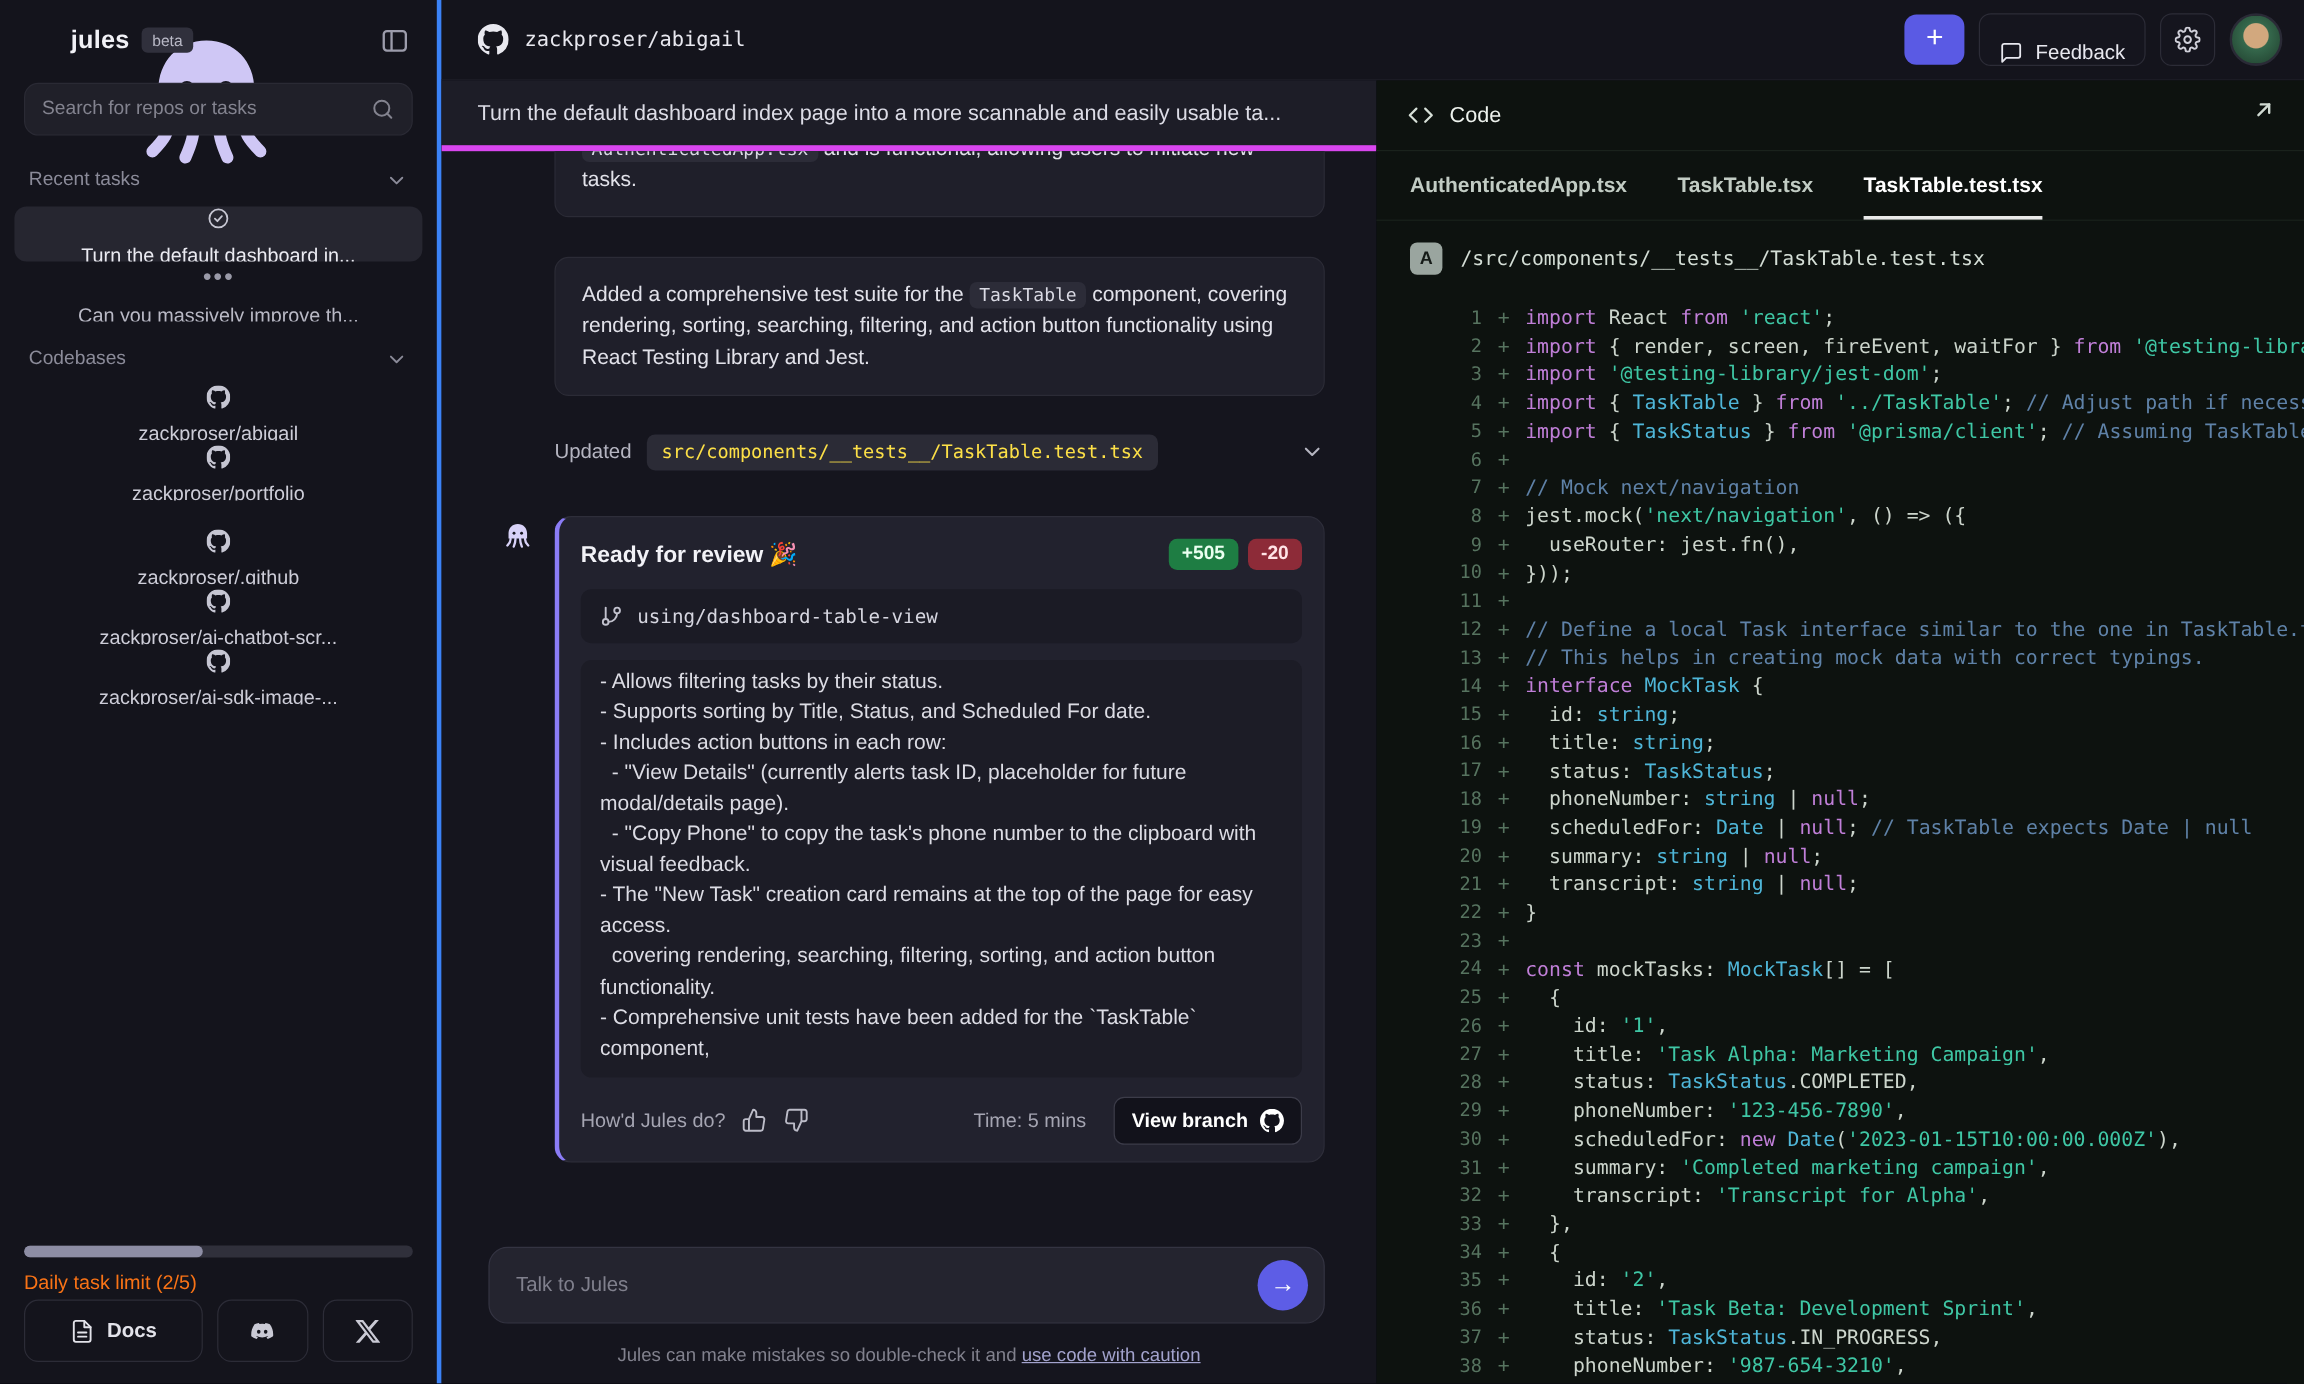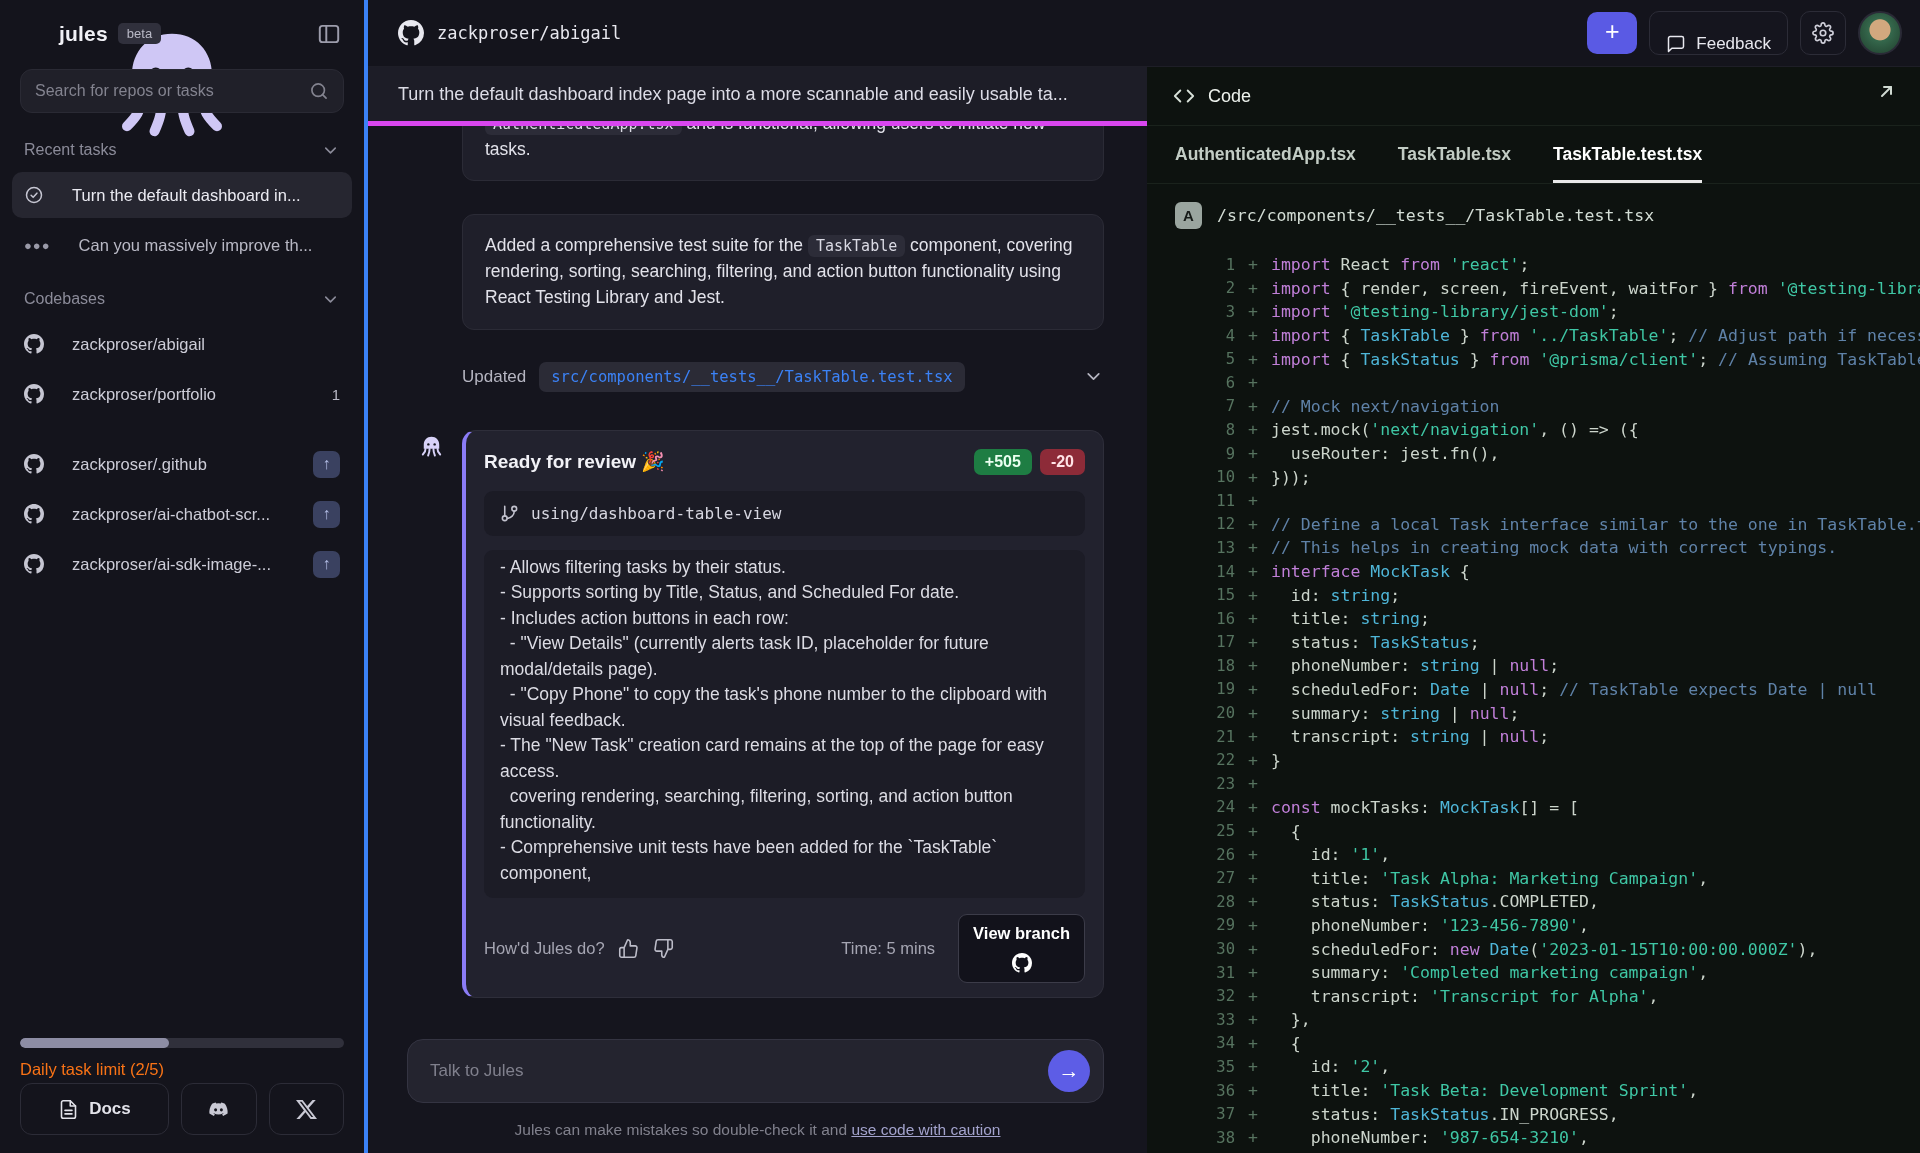--- a/index.html
+++ b/index.html
@@ -15,21 +15,21 @@
   .logo-text { font-size:21px; font-weight:700; letter-spacing:.2px; color:#f1f1f6; }
   .beta-pill { background:#30303c; color:#b9b9c6; font-size:13px; padding:3px 9px; border-radius:5px; }
   .sb-toggle { margin-left:auto; width:26px; height:26px; color:#9c9cab; background:none; border:none; }
   .sb-toggle svg { width:100%; height:100%; }
   .search-box { margin:10px 20px 8px; background:#202029; border:1px solid #2a2a34; border-radius:12px; height:44px; display:flex; align-items:center; padding:0 14px; gap:10px; }
   .search-box input { flex:1; background:transparent; border:none; outline:none; color:#d6d6de; font-size:16px; font-family:inherit; }
   .search-box input::placeholder { color:#83838f; }
   .search-box svg { width:20px; height:20px; color:#83838f; flex:0 0 20px; }
   .section-head { display:flex; align-items:flex-start; padding:20px 24px 10px; color:#8b8b99; font-size:16px; }
   .section-head svg { margin-left:auto; width:19px; height:19px; color:#8b8b99; }
-  .sb-item { display:flex; align-items:center; gap:28px; margin:2px 12px; padding:0 12px; height:46px; border-radius:10px; font-size:16.5px; color:#b9b9c5; white-space:nowrap; overflow:hidden; }
+  .sb-item { display:flex; align-items:center; gap:12px; margin:2px 12px; padding:0 12px; height:46px; border-radius:10px; font-size:16.5px; color:#b9b9c5; white-space:nowrap; overflow:hidden;flex-direction:column; }
   .sb-item.active { background:#262630; color:#ebebf2; }
   .sb-item .it-icon { width:20px; height:20px; flex:0 0 20px; color:#c6c6d2; }
   .sb-item .it-icon svg { width:100%; height:100%; }
   .dots { flex:0 0 20px; letter-spacing:1px; color:#9a9aa8; font-size:13px; }
   .repo-item { color:#cdcdd8; }
   .count-badge { margin-left:auto; color:#b9b9c6; font-size:15px; }
   .up-chip { margin-left:auto; width:27px; height:27px; flex:0 0 27px; border-radius:7px; background:#3a4160; color:#b2bce4; display:flex; align-items:center; justify-content:center; font-size:16px; }
   .gap-above { margin-top:22px; }
   .sb-foot { margin-top:auto; padding:0 20px 18px; }
   .limit-track { height:10px; border-radius:6px; background:#30303b; overflow:hidden; margin-bottom:12px; }
@@ -58,21 +58,21 @@
 
   
   .chat-col { width:779px; flex:0 0 779px; background:#15151e; display:flex; flex-direction:column; min-width:0; }
   .task-title-bar { flex:0 0 59px; background:#1d1d27; border-bottom:5px solid #d946ef; display:flex; align-items:center; padding:0 30px; font-size:18px; color:#dcdce6; white-space:nowrap; overflow:hidden; }
   .messages { flex:1; min-height:0; overflow:hidden; padding:0 43px 0 49px; }
   .msg-card { background:#1f1f2a; border:1px solid #2b2b36; border-radius:12px; padding:18px 22px; margin-left:45px; font-size:17.5px; line-height:1.47; color:#e2e2ea; }
   .msg-card.clipped { margin-top:-34px; }
   .msg-card.second { margin-top:33px; }
   .inline-code { font-family:"DejaVu Sans Mono",monospace; font-size:15px; background:#2c2c38; border-radius:6px; padding:2px 8px; color:#dadae4; }
   .updated-row { display:flex; align-items:center; gap:13px; margin:32px 0 0 45px; color:#b5b5c1; font-size:17px; }
-  .file-chip { font-family:"DejaVu Sans Mono",monospace; font-size:15.5px; background:#2b2b36; border-radius:7px; padding:6px 12px; color:#3b82f6; }
+  .file-chip { font-family:"DejaVu Sans Mono",monospace; font-size:15.5px; background:#2b2b36; border-radius:7px; padding:6px 12px; color:#fde047; }
   .updated-row .chev { margin-left:auto; width:21px; height:21px; color:#b5b5c1; }
   .review-row { display:flex; gap:16px; margin-top:38px; align-items:flex-start; }
   .agent-icon { width:29px; height:29px; flex:0 0 29px; color:#d8d2f8; margin-top:4px; }
   .agent-icon svg { width:100%; height:100%; }
   .review-card { flex:1; background:#22222e; border:1px solid #2e2e3a; border-left:4px solid #8b7cf6; border-radius:14px; padding:18px 18px 14px; min-width:0; }
   .review-head { display:flex; align-items:center; gap:10px; margin-bottom:16px; }
   .review-title { font-size:19px; font-weight:700; color:#f2f2f7; }
   .pills { margin-left:auto; display:flex; gap:8px; }
   .pill { font-size:16px; font-weight:600; padding:4px 11px; border-radius:7px; }
   .pill.add { background:#1e7d43; color:#eafff0; }
@@ -80,21 +80,21 @@
   .branch-bar { display:flex; align-items:center; gap:12px; background:#1b1b25; border-radius:9px; padding:13px 16px; font-family:"DejaVu Sans Mono",monospace; font-size:16px; color:#d6d6e0; margin-bottom:14px; }
   .branch-bar svg { width:19px; height:19px; color:#c2c2ce; flex:0 0 19px; }
   .review-body { background:#1c1c26; border-radius:9px; padding:12px 16px; overflow:hidden; }
   .body-line { white-space:pre-wrap; font-size:17.5px; line-height:25.5px; color:#dcdce4; }
   .review-body .body-line:first-child { margin-top:-7px; }
   .review-foot { display:flex; align-items:center; gap:13px; margin-top:16px; }
   .foot-q { color:#a5a5b2; font-size:16.5px; }
   .thumb-btn { background:none; border:none; color:#bcbcc8; width:22px; height:22px; padding:0; }
   .thumb-btn svg { width:21px; height:21px; }
   .time-label { margin-left:auto; color:#a5a5b2; font-size:16.5px; margin-right:10px; }
-  .view-branch { display:flex; align-items:center; gap:10px; background:#12121b; border:1px solid #3c3c49; border-radius:9px; padding:9px 14px; color:#fff; font-size:16.5px; font-weight:700;flex-direction:column; }
+  .view-branch { display:flex; align-items:center; gap:10px; background:#12121b; border:1px solid #3c3c49; border-radius:9px; padding:9px 14px; color:#fff; font-size:16.5px; font-weight:700; }
   .view-branch svg { width:20px; height:20px; }
   .composer { flex:0 0 auto; padding:14px 43px 8px 39px; }
   .input-pill { position:relative; height:64px; background:#24242f; border:1px solid #343442; border-radius:16px; display:flex; align-items:center; padding:0 70px 0 22px; }
   .input-pill input { flex:1; background:transparent; border:none; outline:none; color:#d6d6de; font-size:17px; font-family:inherit; }
   .input-pill input::placeholder { color:#80808d; }
   .send-btn { position:absolute; right:13px; top:50%; transform:translateY(-50%); width:42px; height:42px; border-radius:50%; border:none; background:#5d5de6; color:#fff; font-size:21px; display:flex; align-items:center; justify-content:center; }
   .disclaimer { text-align:center; color:#81818d; font-size:15.5px; padding:10px 0 14px; }
   .disclaimer .link { color:#a3a3cd; text-decoration:underline; }
 
   

